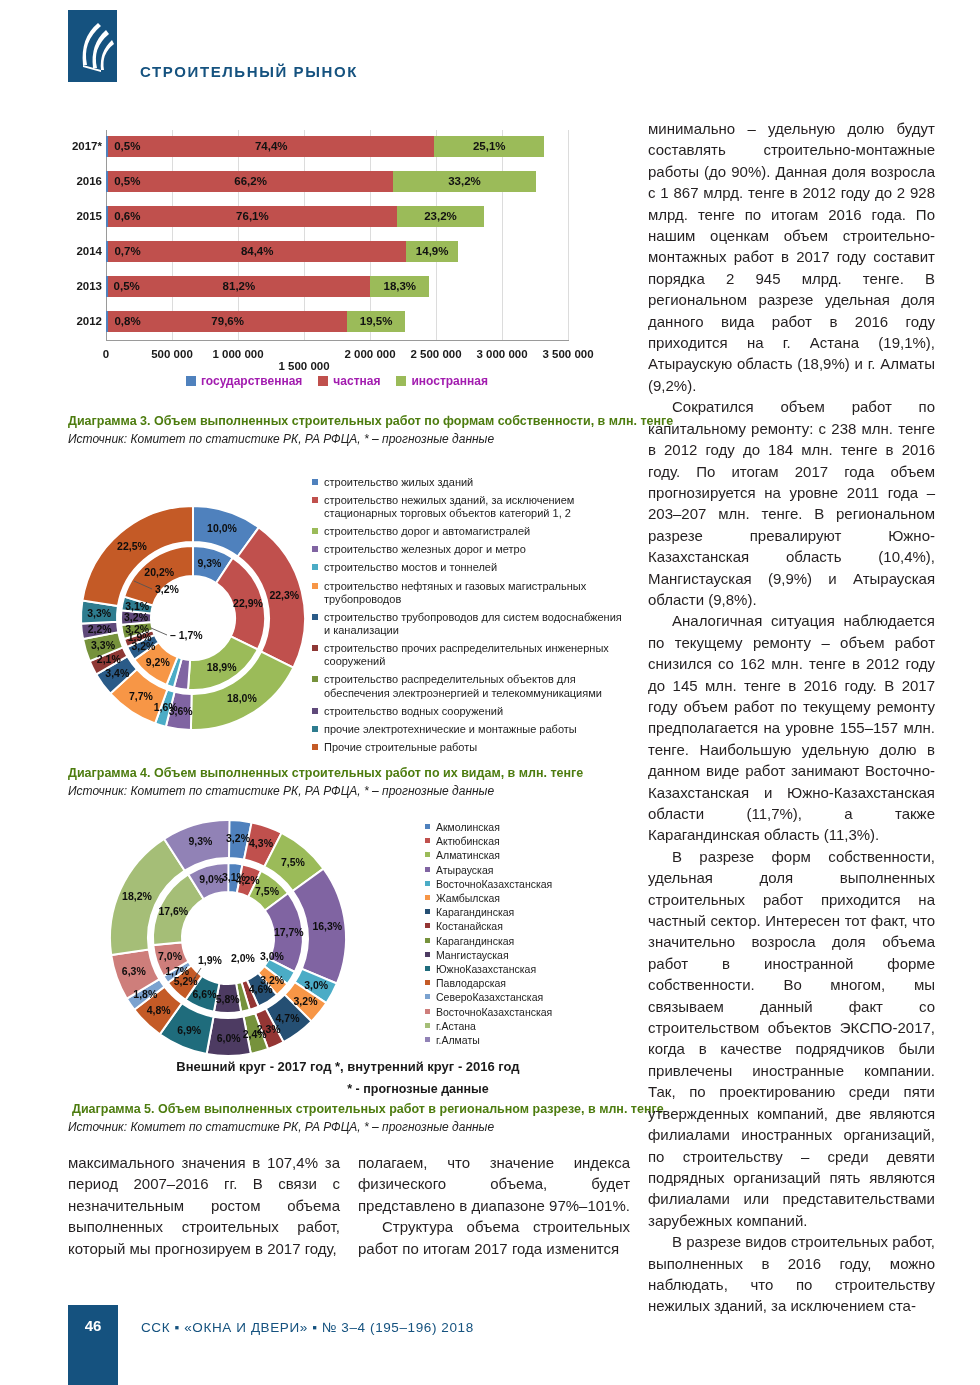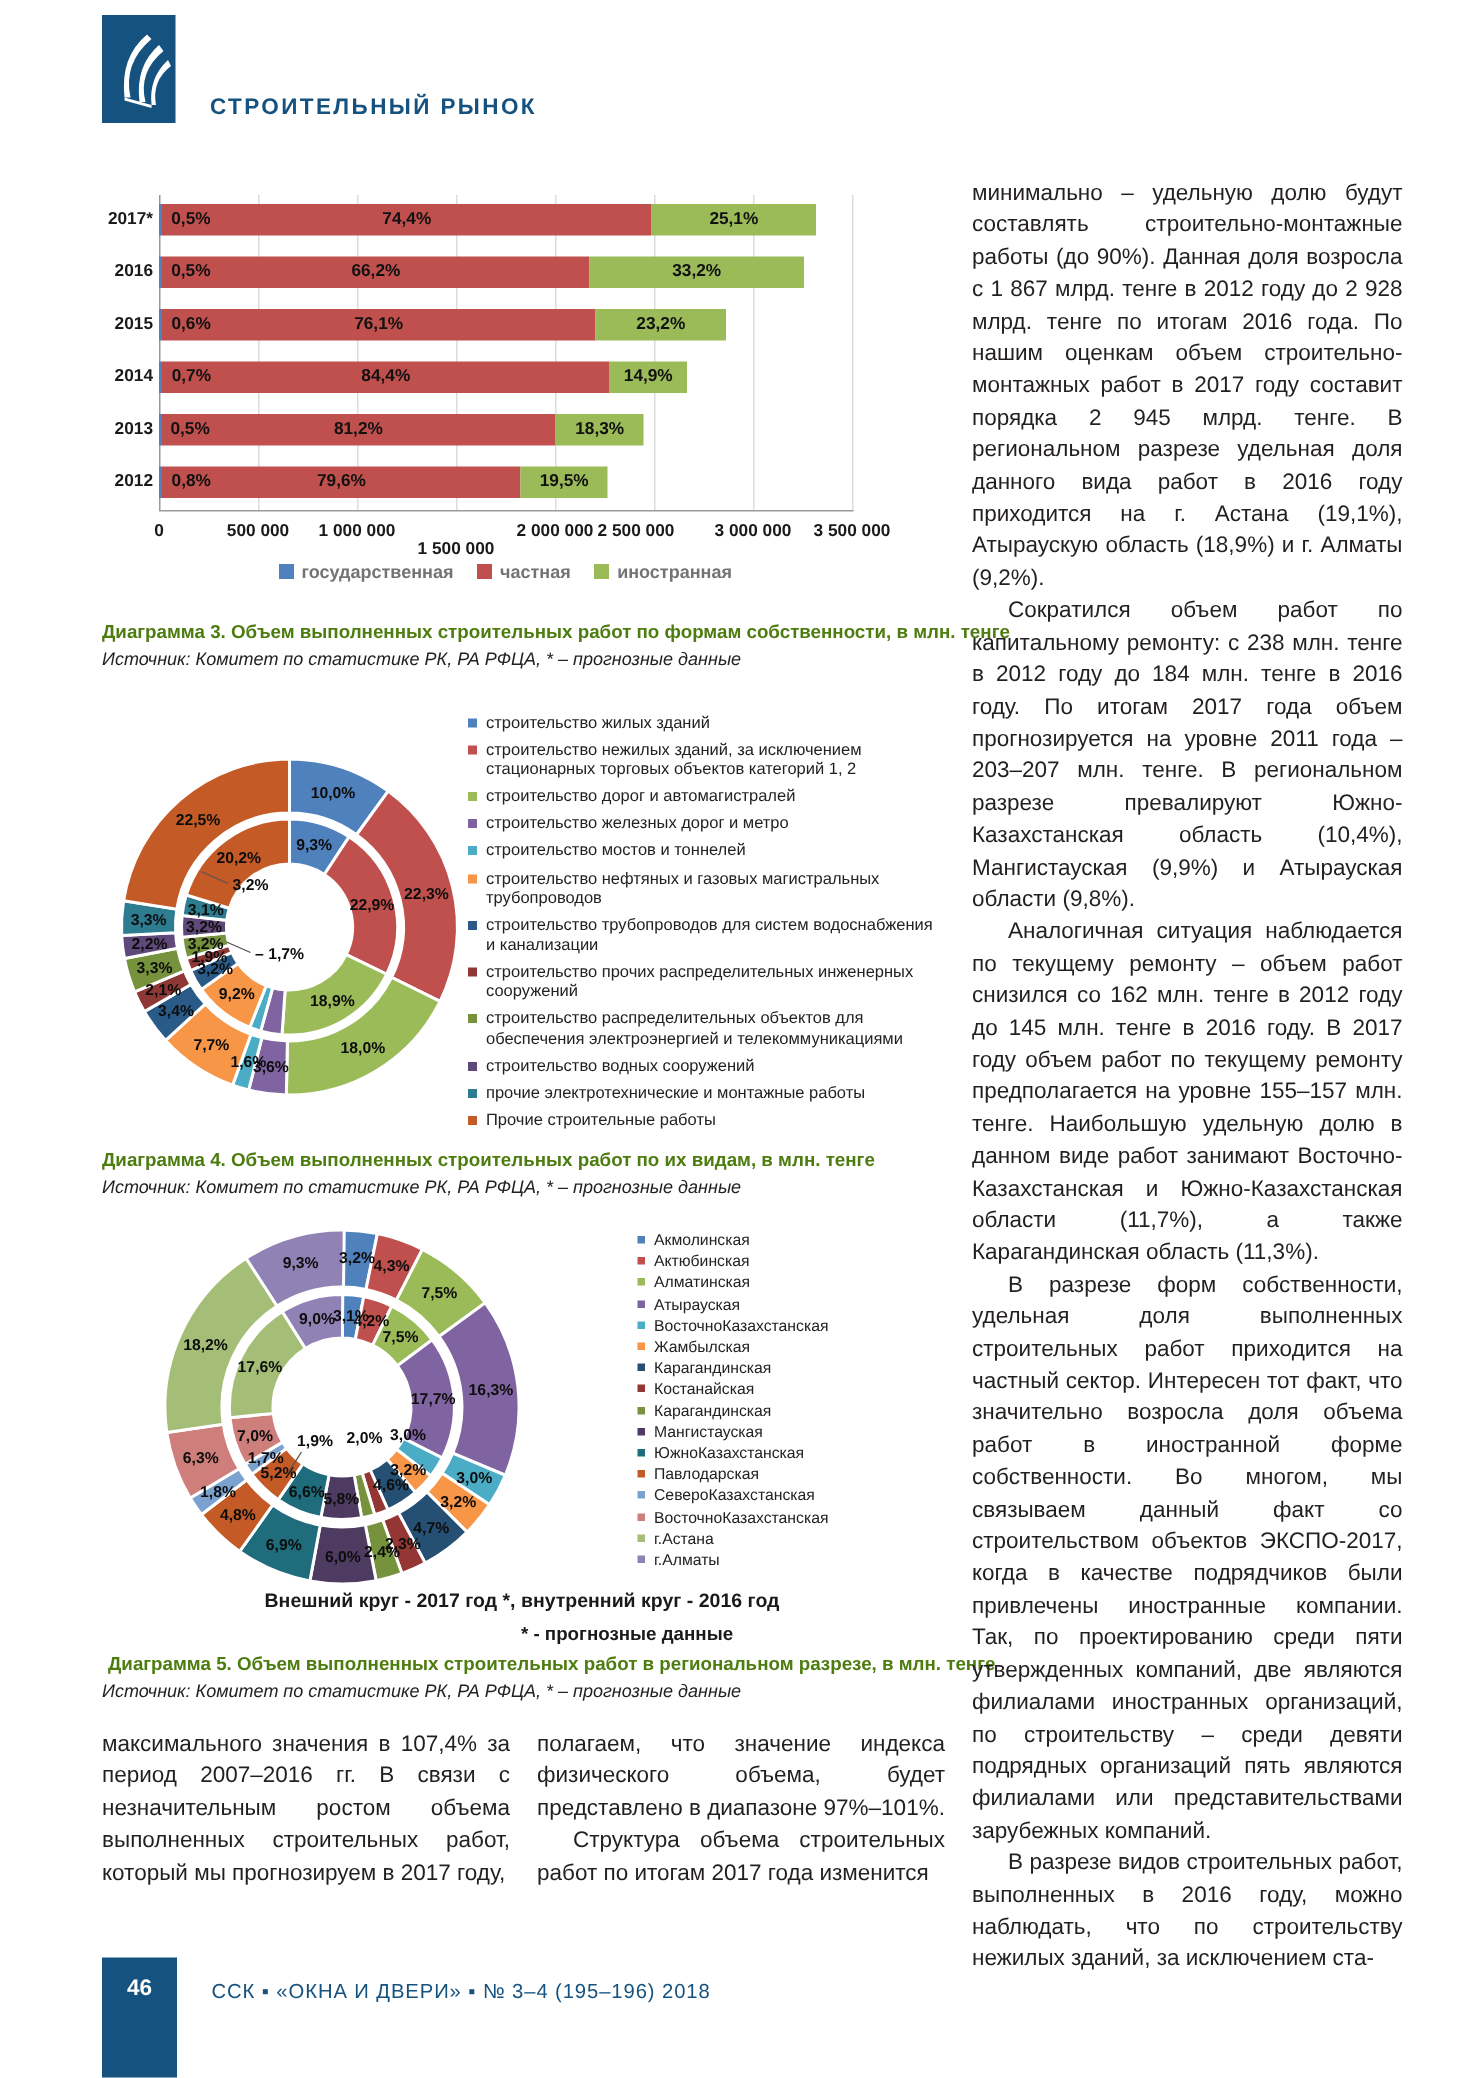--- a/index.html
+++ b/index.html
@@ -16,21 +16,21 @@
   .chart3{left:68px;top:130px;width:610px;height:272px}
   .grid{position:absolute;top:0;width:1px;height:210px;background:#dcdcdc}
   .grid.zero{background:#9a9a9a}
   .axis{position:absolute;left:38px;top:210px;width:463px;height:1px;background:#9a9a9a}
   .ylab{position:absolute;left:-4px;width:38px;text-align:right;font-size:11.5px;font-weight:600;color:#1a1a1a}
   .bar{position:absolute;height:21px;display:flex}
   .seg{height:100%}
   .blab{position:absolute;font-size:11.5px;font-weight:700;color:#111;white-space:nowrap}
   .xtick{position:absolute;top:218px;width:72px;text-align:center;font-size:11.5px;font-weight:600;color:#1a1a1a}
   .legend3{position:absolute;left:38px;top:244px;width:462px;display:flex;justify-content:center;gap:16px}
-  .l3item{display:flex;align-items:center;gap:5px;font-size:12px;font-weight:600;color:#737373}
+  .l3item{display:flex;align-items:center;gap:5px;font-size:12px;font-weight:600;color:#a21caf}
   .sw{width:10px;height:10px;flex:0 0 10px}
 
   .caption{font-weight:bold;font-size:12.5px;color:#4d7c0f;white-space:nowrap}
   .source{font-style:italic;font-size:12px;color:#222}
 
   
   .chart4{left:68px;top:470px;width:562px;height:292px}
   .chart5{left:68px;top:812px;width:562px;height:244px}
   .dlab{font-size:10.5px;font-weight:600;fill:#0d0d0d}
   .legend-col{position:absolute;display:flex;flex-direction:column}
@@ -137,21 +137,21 @@
     </div>
     <div class="blab" style="left: 46.3971px; top: 185px;">0,8%</div>
     <div class="blab" style="left: 159.654px; top: 185px; transform: translateX(-50%);">79,6%</div>
     <div class="blab" style="left: 308.125px; top: 185px; transform: translateX(-50%);">19,5%</div>
     <div class="axis"></div>
     <div class="xtick" style="left: 2px;">0</div>
     <div class="xtick" style="left: 68px;">500 000</div>
     <div class="xtick" style="left: 134px;">1 000 000</div>
     <div class="xtick" style="left: 200px; margin-top: 12px;">1 500 000</div>
     <div class="xtick" style="left: 266px;">2 000 000</div>
-    <div class="xtick" style="left: 320px;">2 500 000</div>
+    <div class="xtick" style="left: 332px;">2 500 000</div>
     <div class="xtick" style="left: 398px;">3 000 000</div>
     <div class="xtick" style="left: 464px;">3 500 000</div>
     <div class="legend3" style="position: absolute; top: 244px;">
       <div class="l3item">
         <div class="sw" style="background: rgb(79, 129, 189);"></div>
         <div>государственная</div>
       </div>
       <div class="l3item">
         <div class="sw" style="background: rgb(192, 80, 77);"></div>
         <div>частная</div>

